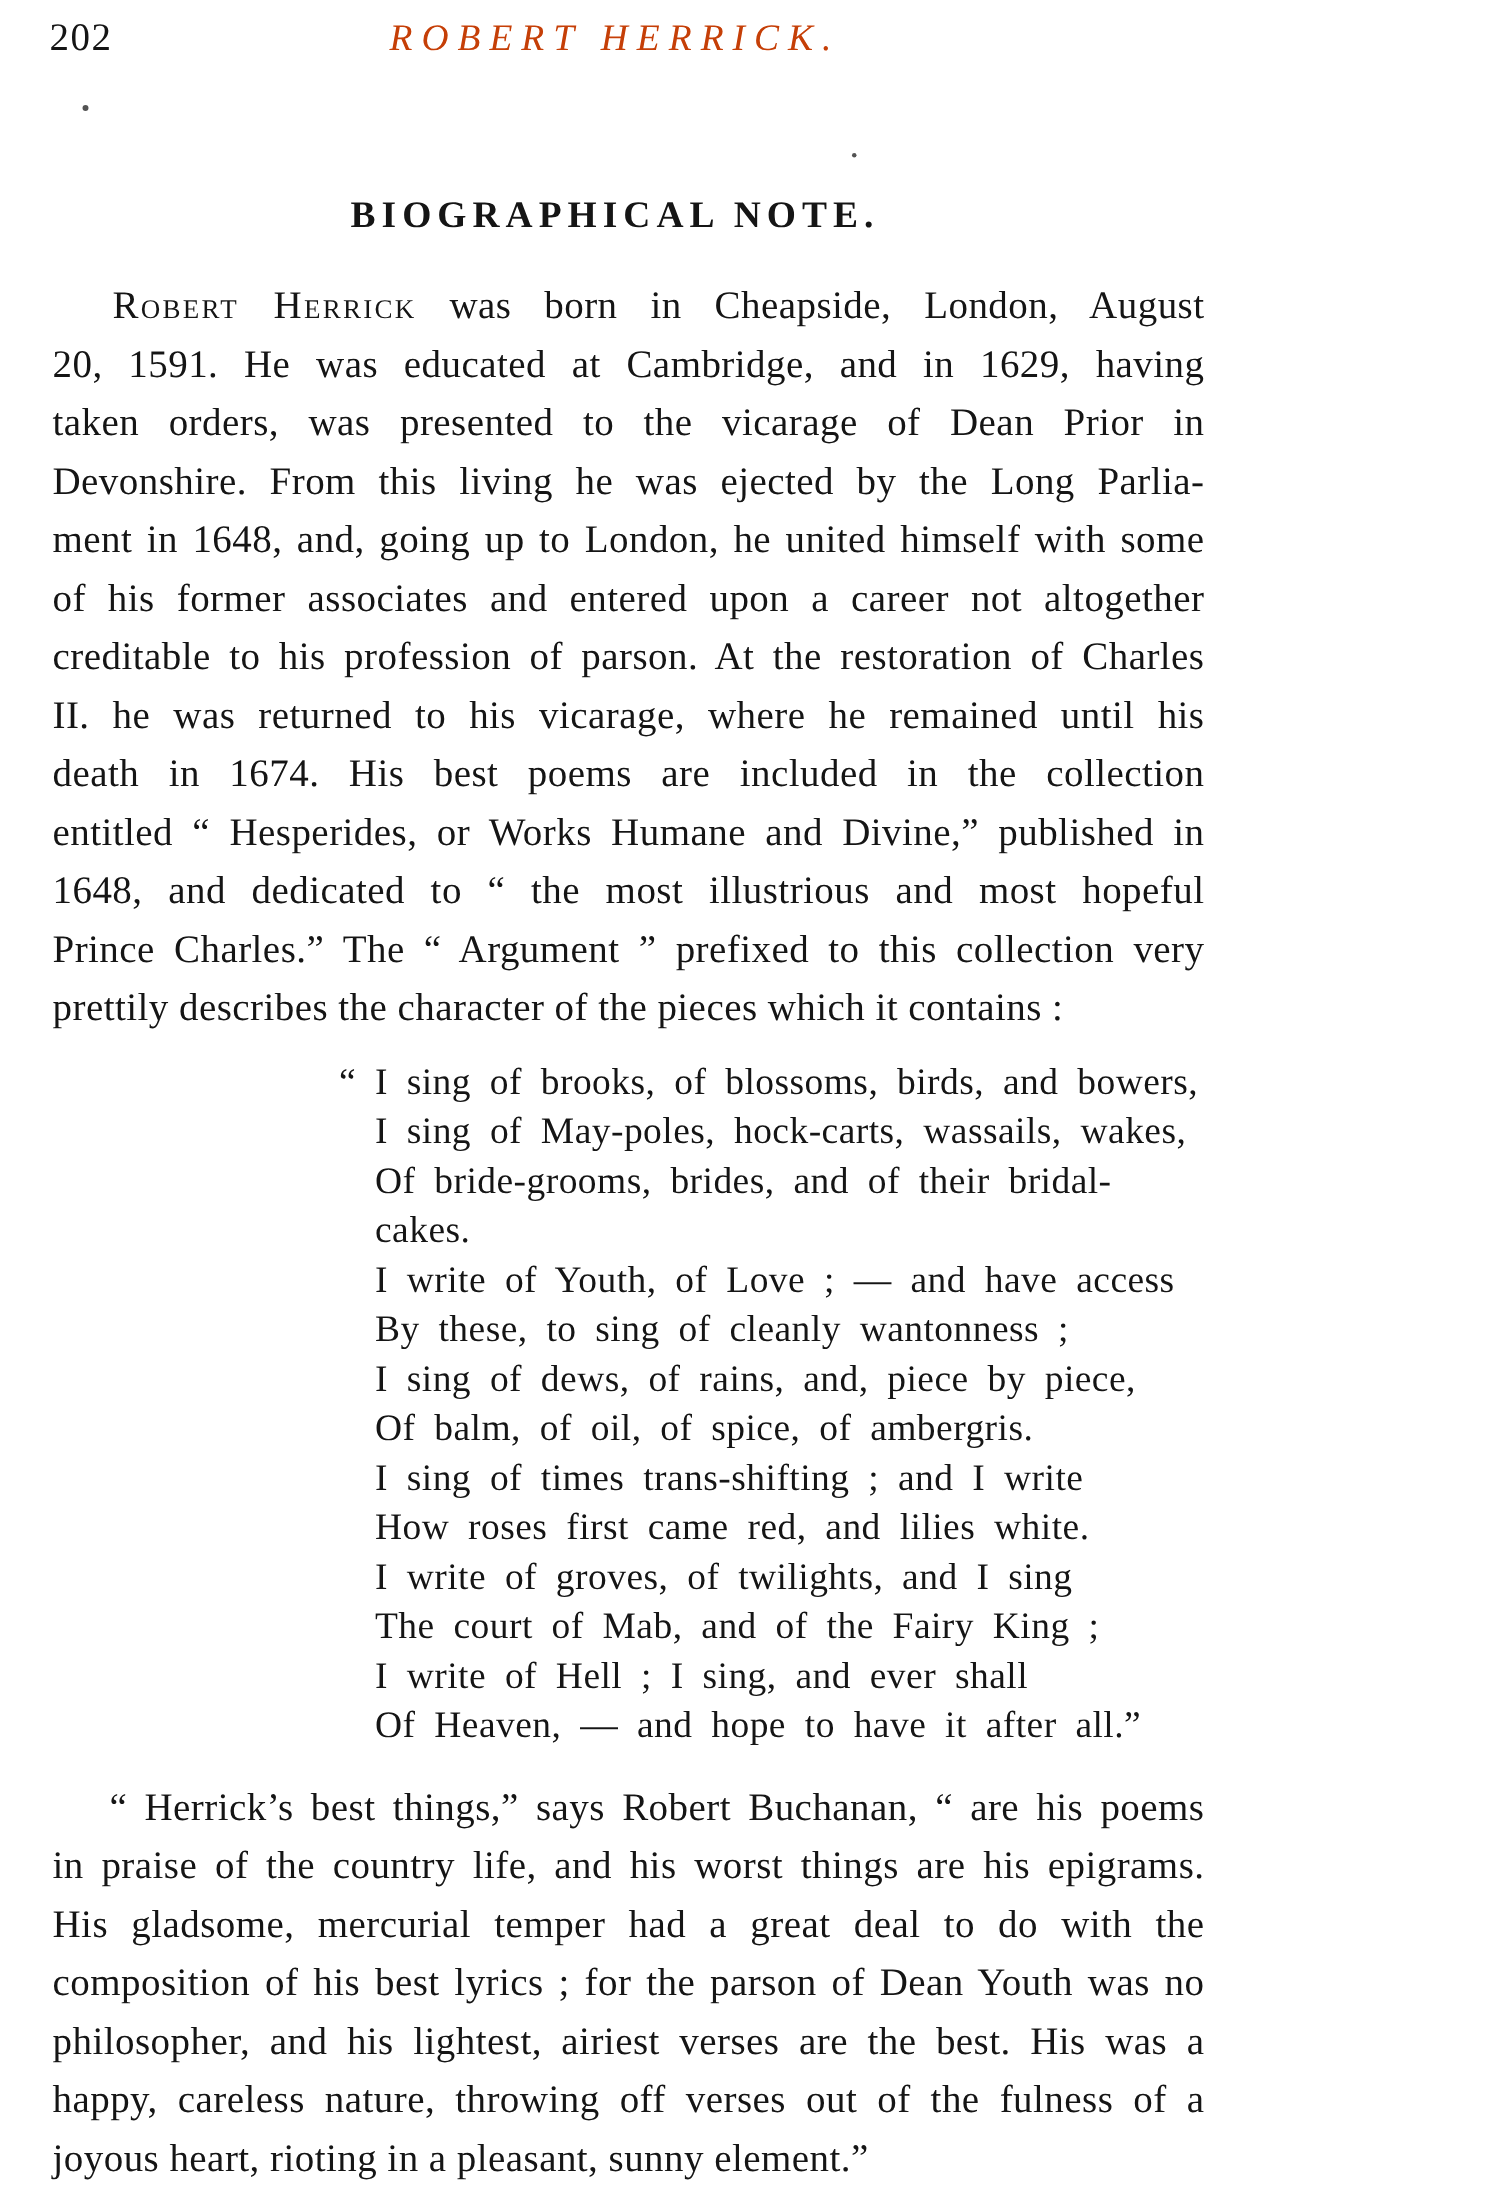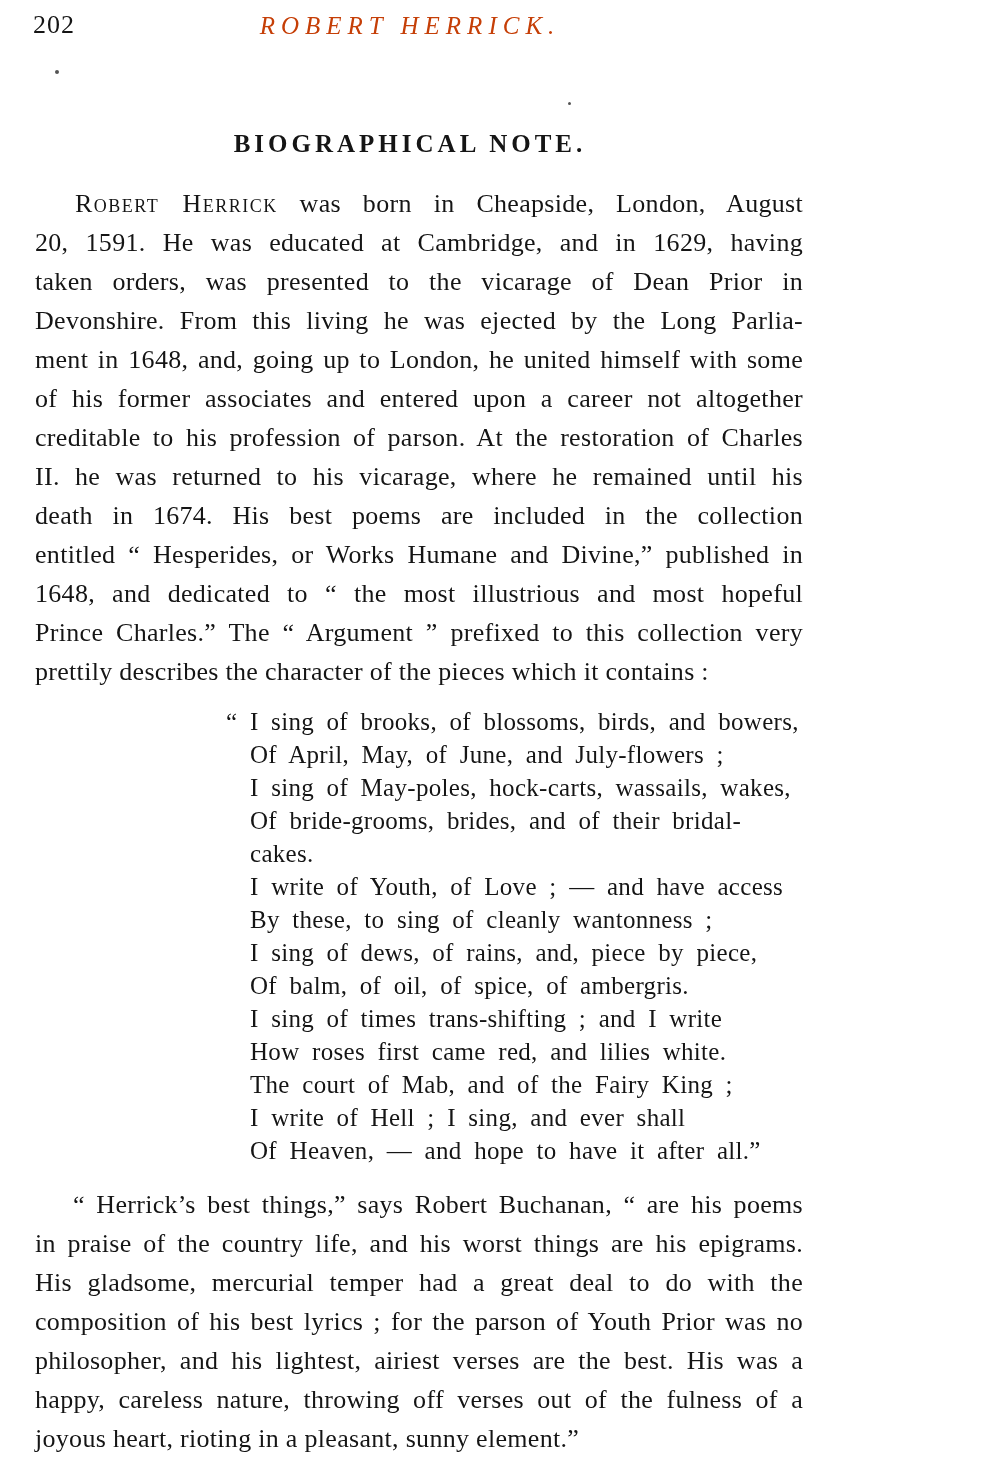--- a/index.html
+++ b/index.html
@@ -127,38 +127,38 @@
           <div class="pline">death in 1674.  His best poems are included in the collection</div>
           <div class="pline">entitled “ Hesperides, or Works Humane and Divine,” published in</div>
           <div class="pline">1648, and dedicated to “ the most illustrious and most hopeful</div>
           <div class="pline">Prince Charles.”  The “ Argument ” prefixed to this collection very</div>
           <div class="pline">prettily describes the character of the pieces which it contains :</div>
         </div>
     </div>
 
     <div class="poem">
         <div class="poem-line">“ I sing of brooks, of blossoms, birds, and bowers,</div>
-        <div class="poem-line">Of April, May, of June, and July-flowers ;</div>
         <div class="poem-line">I sing of May-poles, hock-carts, wassails, wakes,</div>
         <div class="poem-line">Of bride-grooms, brides, and of their bridal-cakes.</div>
         <div class="poem-line">I write of Youth, of Love ; — and have access</div>
         <div class="poem-line">By these, to sing of cleanly wantonness ;</div>
         <div class="poem-line">I sing of dews, of rains, and, piece by piece,</div>
         <div class="poem-line">Of balm, of oil, of spice, of ambergris.</div>
         <div class="poem-line">I sing of times trans-shifting ; and I write</div>
         <div class="poem-line">How roses first came red, and lilies white.</div>
+        <div class="poem-line">I write of groves, of twilights, and I sing</div>
         <div class="poem-line">The court of Mab, and of the Fairy King ;</div>
         <div class="poem-line">I write of Hell ;  I sing, and ever shall</div>
         <div class="poem-line">Of Heaven, — and hope to have it after all.”</div>
       </div>
 
     <div class="para para2 lines-block">
         <div class="pline">“ Herrick’s best things,” says Robert Buchanan, “ are his poems</div>
         <div class="pline">in praise of the country life, and his worst things are his epigrams.</div>
         <div class="pline">His gladsome, mercurial temper had a great deal to do with the</div>
-        <div class="pline">composition of his best lyrics ; for the parson of Youth Prior was no</div>
+        <div class="pline">composition of his best lyrics ; for the parson of Dean Youth was no</div>
         <div class="pline">philosopher, and his lightest, airiest verses are the best.   His was a</div>
         <div class="pline">happy, careless nature, throwing off verses out of the fulness of a</div>
         <div class="pline">joyous heart, rioting in a pleasant, sunny element.”</div>
       </div>
 
   </div>
 </div>
 
 </body></html>

